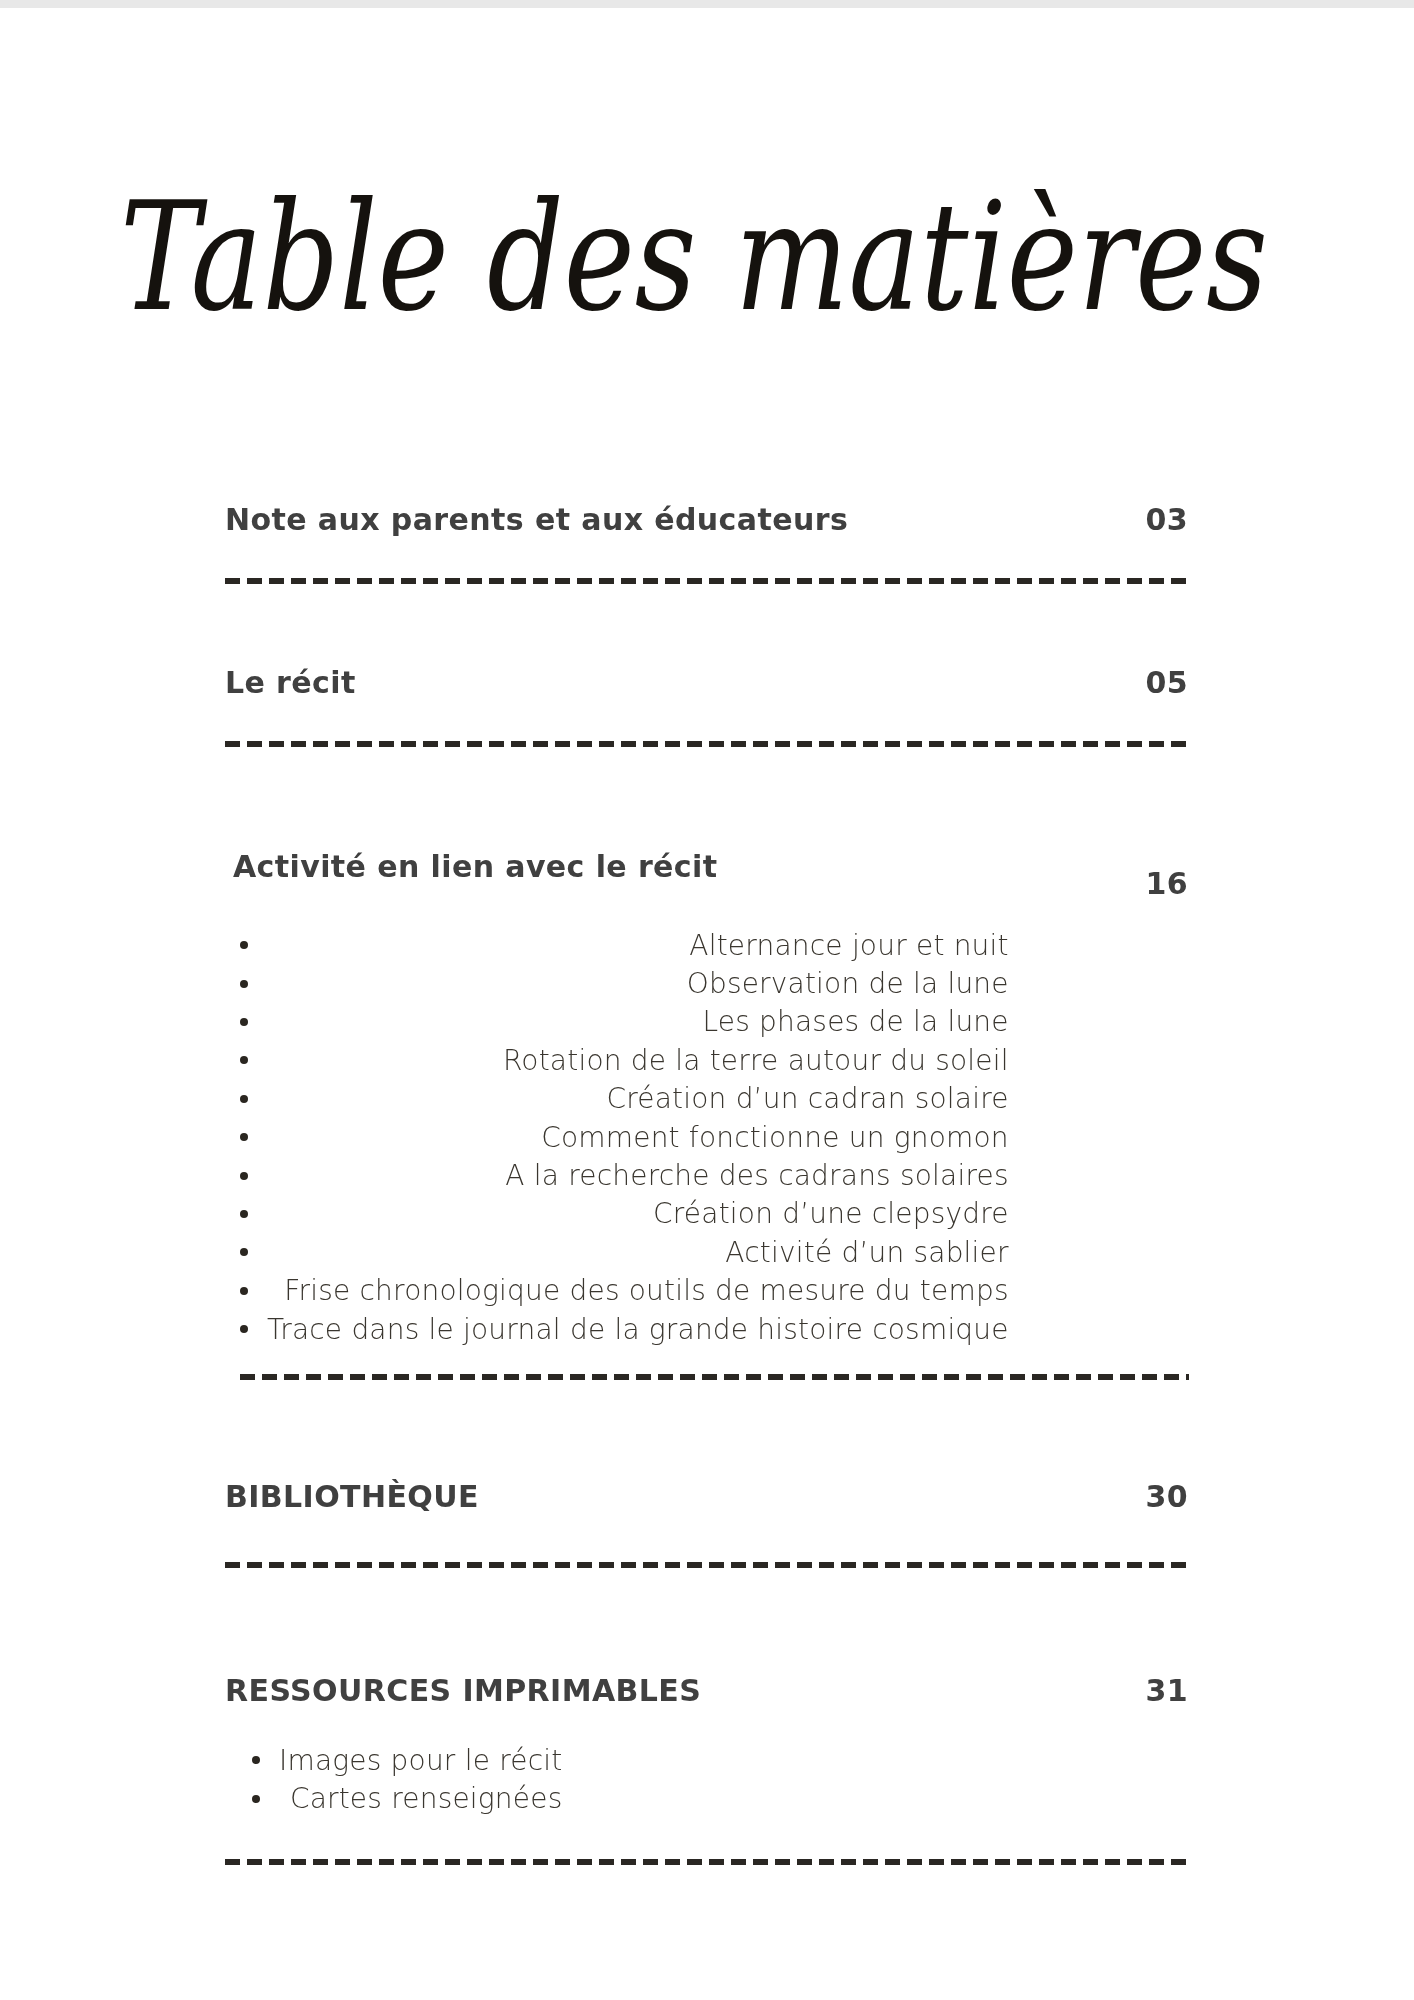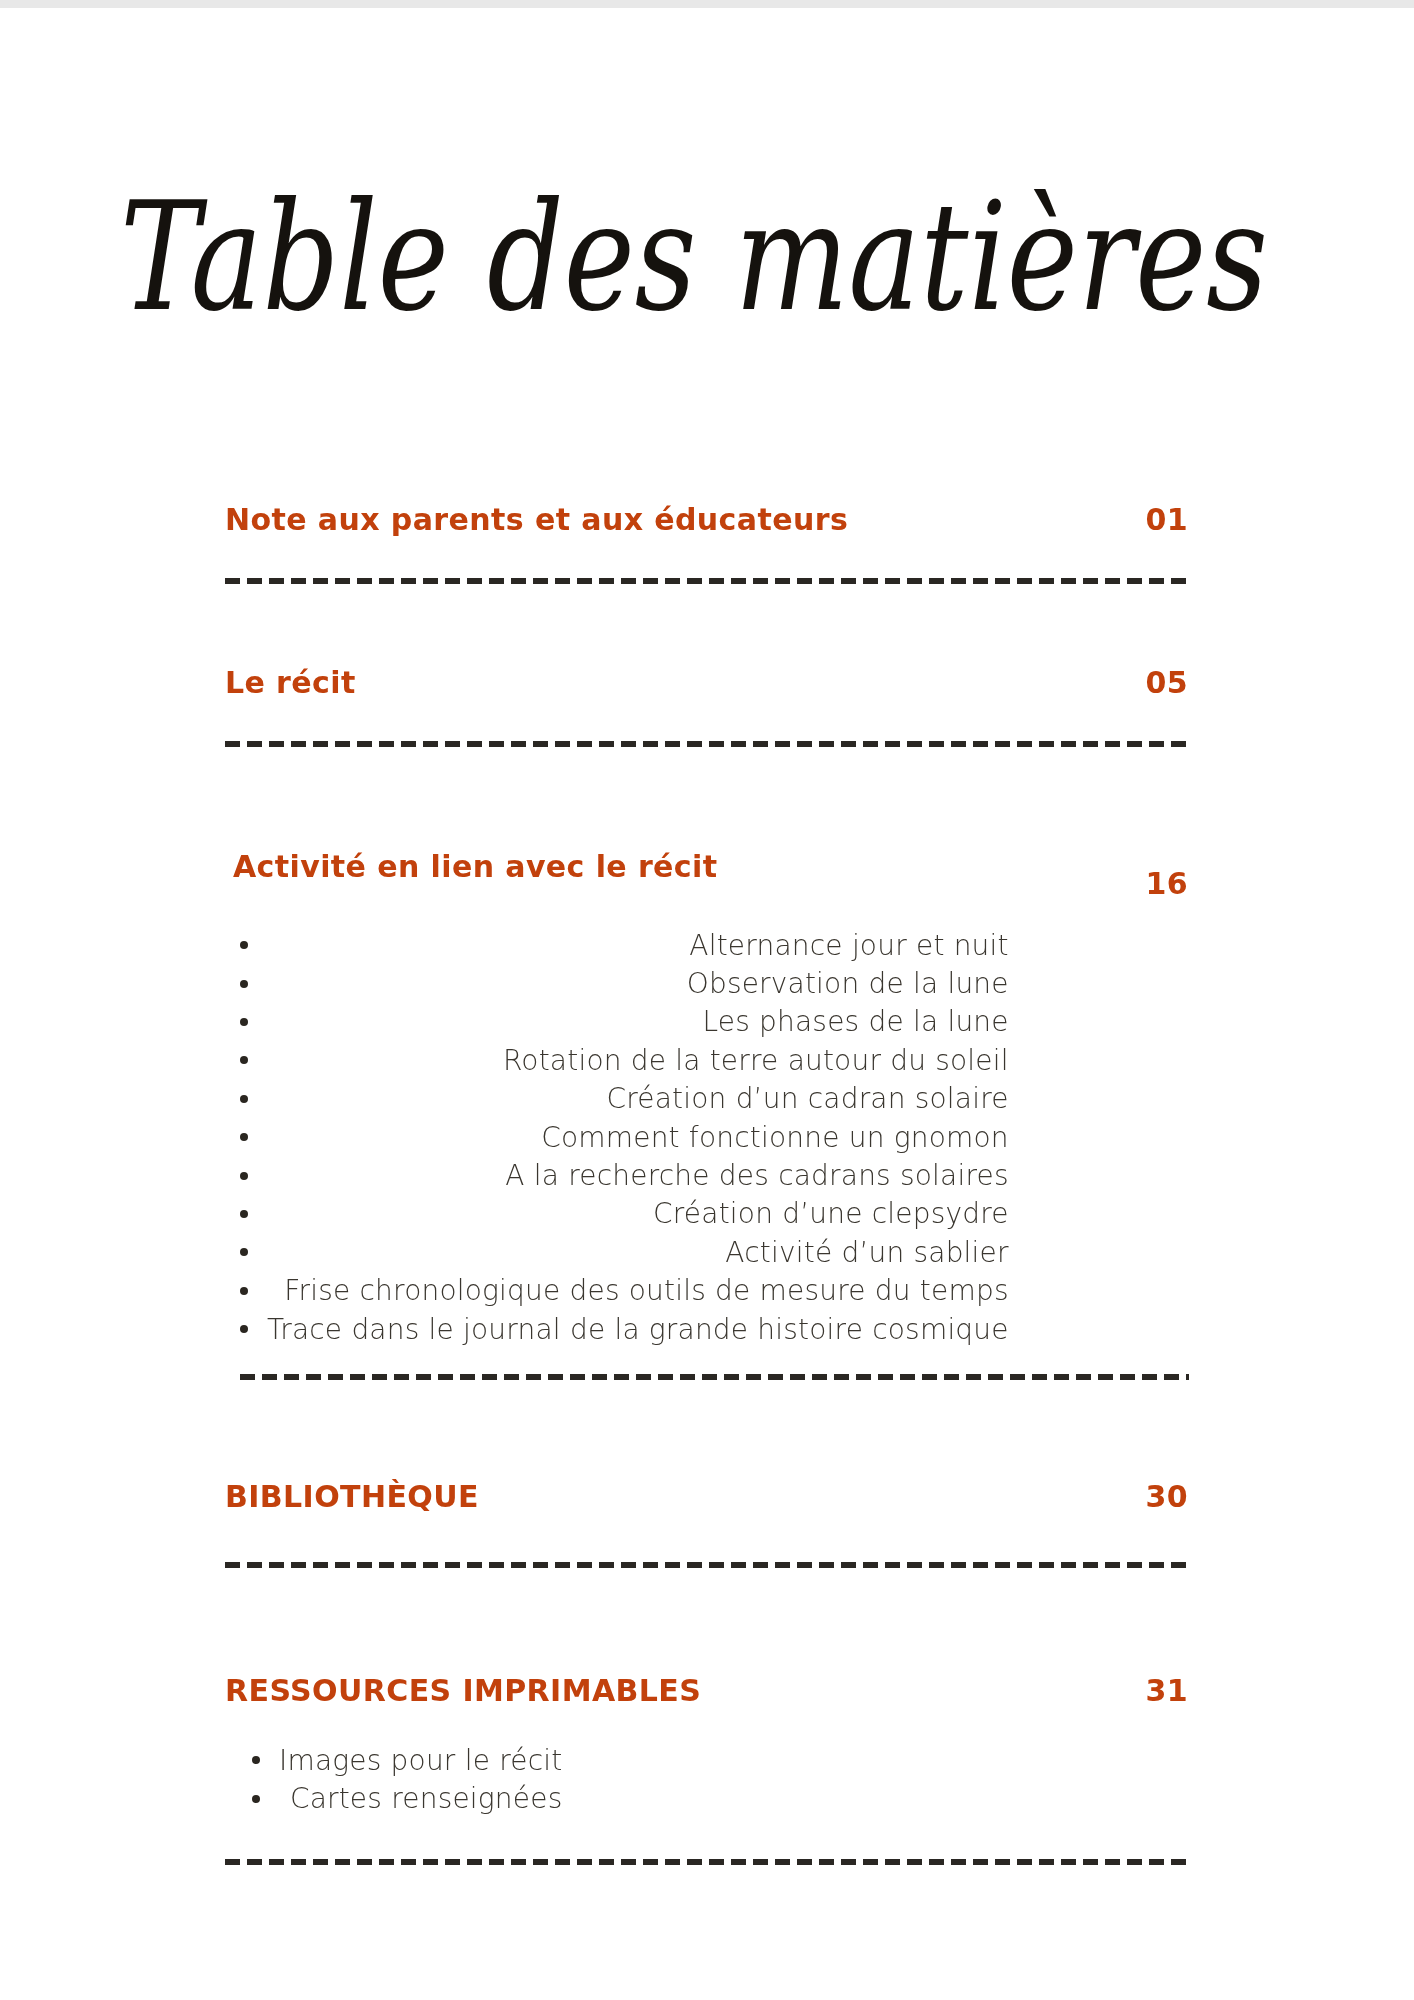--- a/index.html
+++ b/index.html
@@ -34,21 +34,21 @@
     position: absolute;
     left: 225px;
     width: 963px;
     display: flex;
     justify-content: space-between;
     align-items: flex-start;
     font-weight: 700;
     font-size: 30px;
     letter-spacing: 0.4px;
     line-height: 35px;
-    color: #c2410c;
+    color: #404040;
   }
   .entry.indent-8 { left: 233px; width: 955px; }
   .entry .entry-num { font-weight: 700; }
   .entry.num-drop .entry-num { transform: translateY(17px); }
 
   
   .dash-line {
     position: absolute;
     left: 225px;
     width: 963px;
@@ -91,21 +91,21 @@
 <div class="page">
 
   <div class="title-art">
     <svg viewBox="0 0 1156 212" preserveAspectRatio="none">
       <text x="2" y="165" font-size="150" textLength="1148" lengthAdjust="spacingAndGlyphs">Table des matières</text>
     </svg>
   </div>
 
   <div class="entry" style="top:494px">
     <span class="entry-title">Note aux parents et aux éducateurs</span>
-    <span class="entry-num">01</span>
+    <span class="entry-num">03</span>
   </div>
   <div class="dash-line" style="top:570px"></div>
 
   <div class="entry" style="top:657px">
     <span class="entry-title">Le récit</span>
     <span class="entry-num">05</span>
   </div>
   <div class="dash-line" style="top:733px"></div>
 
   <div class="entry indent-8 num-drop" style="top:841px">

